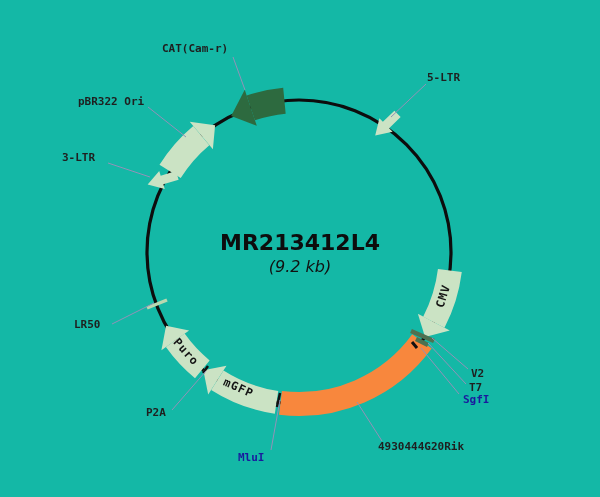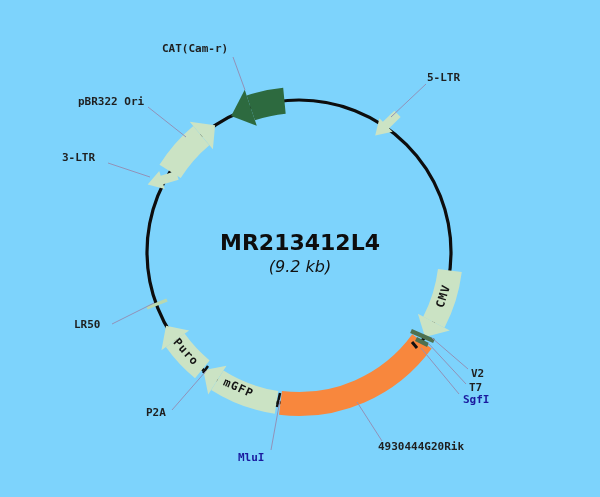--- a/index.html
+++ b/index.html
@@ -1,16 +1,16 @@
 <!DOCTYPE html>
 <html><head>
 <meta charset="utf-8">
 <style>
   html,body{margin:0;padding:0;background:#ffffff;}
-  .stage{width:600px;height:497px;position:relative;background:#7dd3fc;overflow:hidden;}
+  .stage{width:600px;height:497px;position:relative;background:#14b8a6;overflow:hidden;}
   svg{display:block;}
   text{font-family:"DejaVu Sans Mono",monospace;}
   .feat-label{font-weight:bold;font-size:11px;fill:#1f1f1f;}
   .site-label{fill:#1a1a9e;}
   .band-text{font-weight:bold;font-size:11.5px;fill:#141414;letter-spacing:1px;}
   .map-title{font-family:"DejaVu Sans",sans-serif;font-weight:bold;font-size:22px;fill:#0d0d0d;}
   .map-subtitle{font-family:"DejaVu Sans",sans-serif;font-style:italic;font-size:16px;fill:#111111;}
 </style>
 </head>
 <body>

